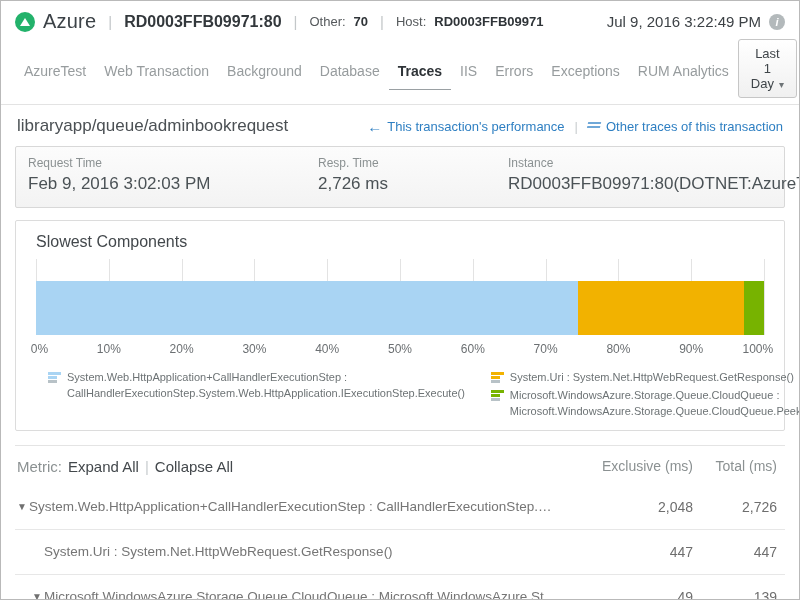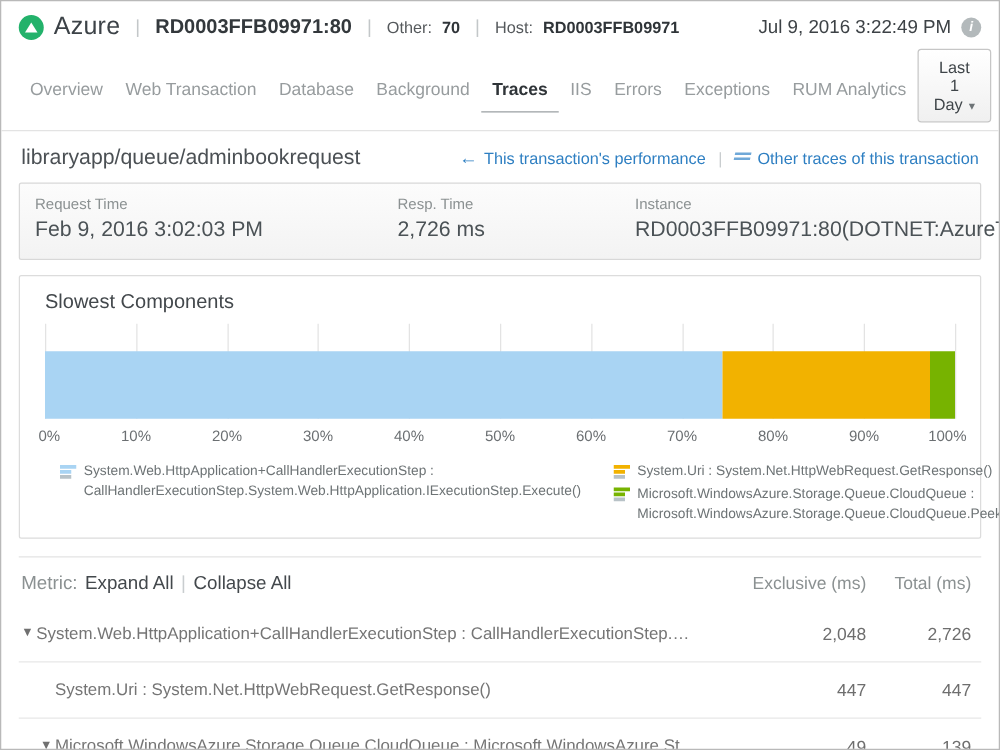--- a/index.html
+++ b/index.html
@@ -119,24 +119,24 @@
       <span class="kv-value">RD0003FFB09971</span>
     </div>
     <div class="hdr-right">
       <span class="hdr-date">Jul 9, 2016 3:22:49 PM</span>
       <span class="info-icon">i</span>
     </div>
   </div>
 
   <div class="nav-row">
     <div class="tabs">
-      <span class="tab">Overview</span>
+      <span class="tab">AzureTest</span>
       <span class="tab">Web Transaction</span>
+      <span class="tab">Background</span>
       <span class="tab">Database</span>
-      <span class="tab">Background</span>
       <span class="tab active">Traces</span>
       <span class="tab">IIS</span>
       <span class="tab">Errors</span>
       <span class="tab">Exceptions</span>
       <span class="tab">RUM Analytics</span>
     </div>
     <div class="nav-controls">
       <button class="btn"><span>Last 1 Day</span><span class="caret">▾</span></button>
       <button class="btn menu-btn"></button>
     </div>

